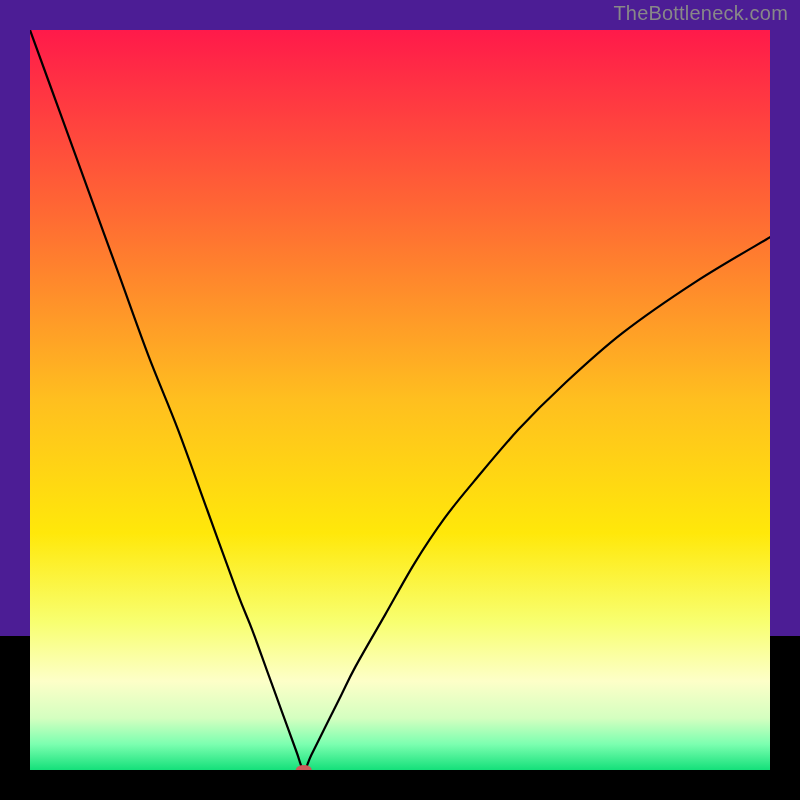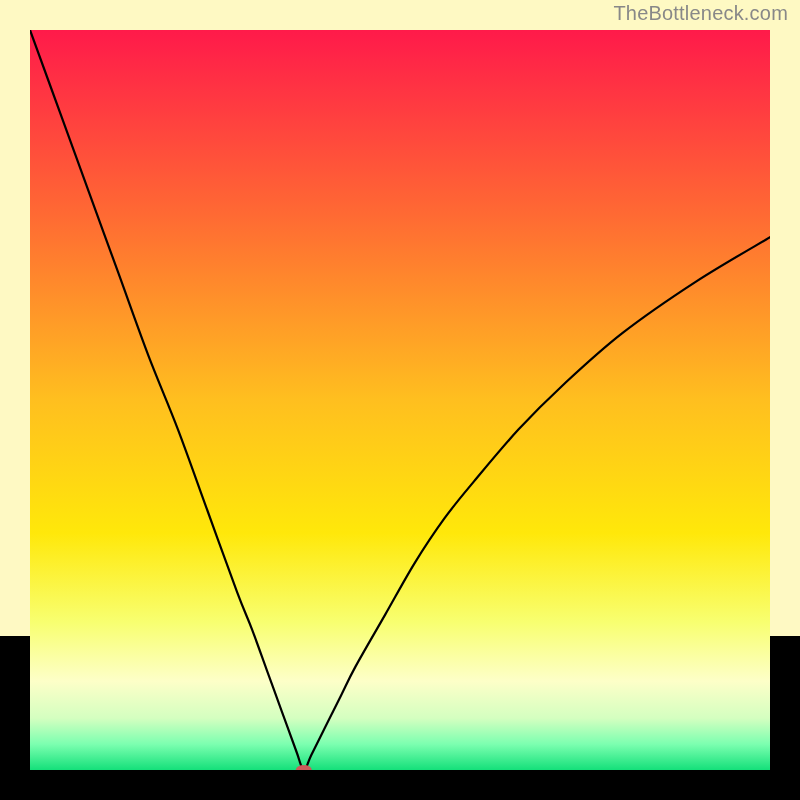--- a/index.html
+++ b/index.html
@@ -10,21 +10,21 @@
     background: #000;
     overflow: hidden;
     font-family: Arial, Helvetica, sans-serif;
   }
   .frame {
     position: absolute;
     top: 0;
     left: 0;
     width: 800px;
     height: 636px;
-    background: #fef9c3;
+    background: #4c1d95;
   }
   .watermark {
     position: absolute;
     top: 2px;
     right: 12px;
     color: #888;
     font-size: 20px;
     font-weight: 500;
     letter-spacing: 0.2px;
     z-index: 10;

